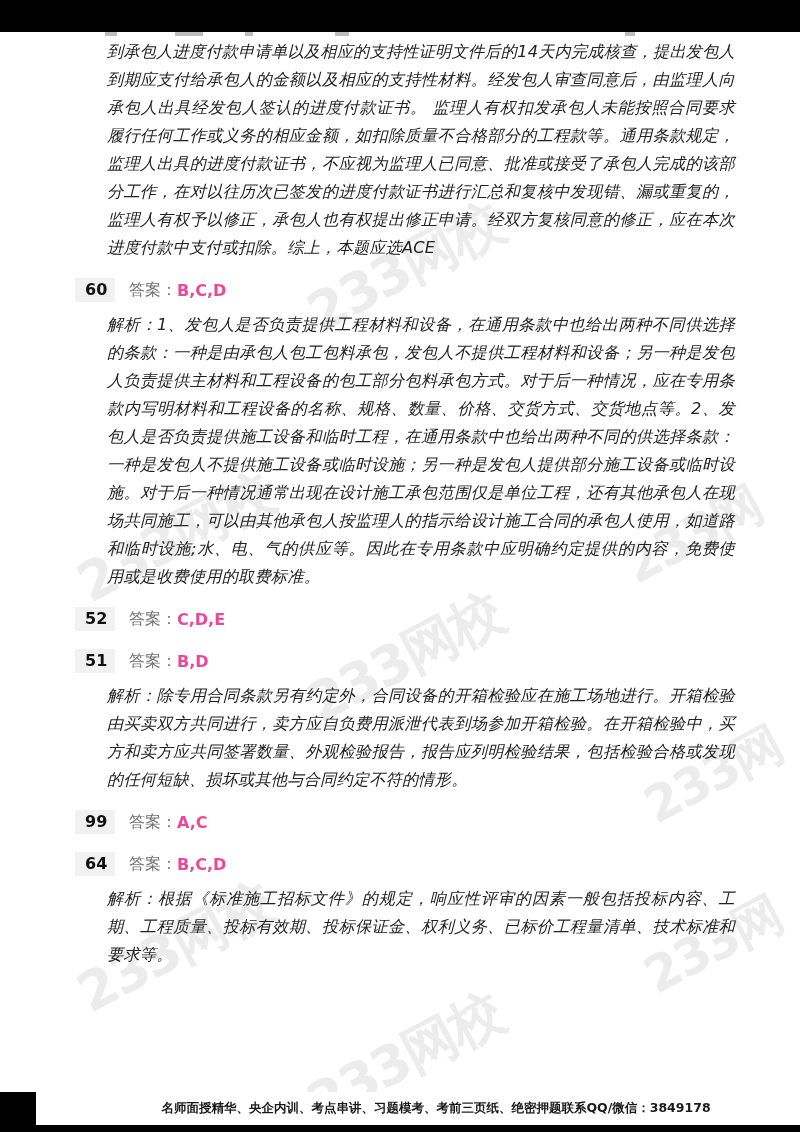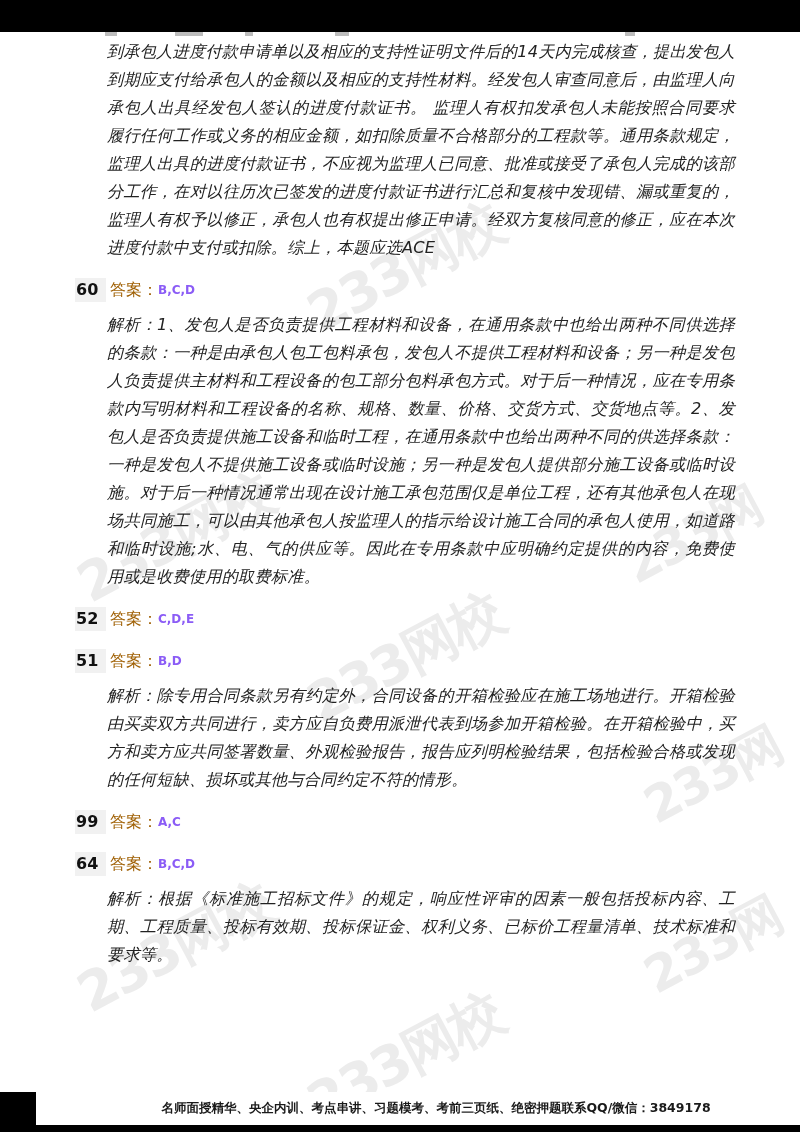--- a/index.html
+++ b/index.html
@@ -33,27 +33,27 @@
     }
     .question {
       margin-top: 14px;
     }
     .q-head {
       display: flex; align-items: center; height: 28px; margin-bottom: 7px;
     }
     .q-num {
       display: inline-block; width: 30px; height: 24px; line-height: 24px;
       background: #f1f1f1; font-weight: bold; font-size: 16px; color: #111;
-      text-align: left; padding-left: 1px;
+      text-align: left; padding-left: 10px;
     }
     .q-label {
-      margin-left: 4px; font-size: 16px; color: #a16207;
+      margin-left: 14px; font-size: 16px; color: #737373;
     }
     .q-answer {
-      font-weight: bold; font-size: 12px; color: #8b5cf6;
+      font-weight: bold; font-size: 16px; color: #ec4899;
     }
     .footer {
       position: absolute; left: 0; top: 1092px; width: 800px; height: 40px;
       background: #ffffff;
       margin-left: 36px;
     }
     .footer-text {
       position: absolute; left: 0; top: 8px; width: 800px; text-align: center;
       font-size: 12.5px; font-weight: bold; color: #1a1a1a;
     }

